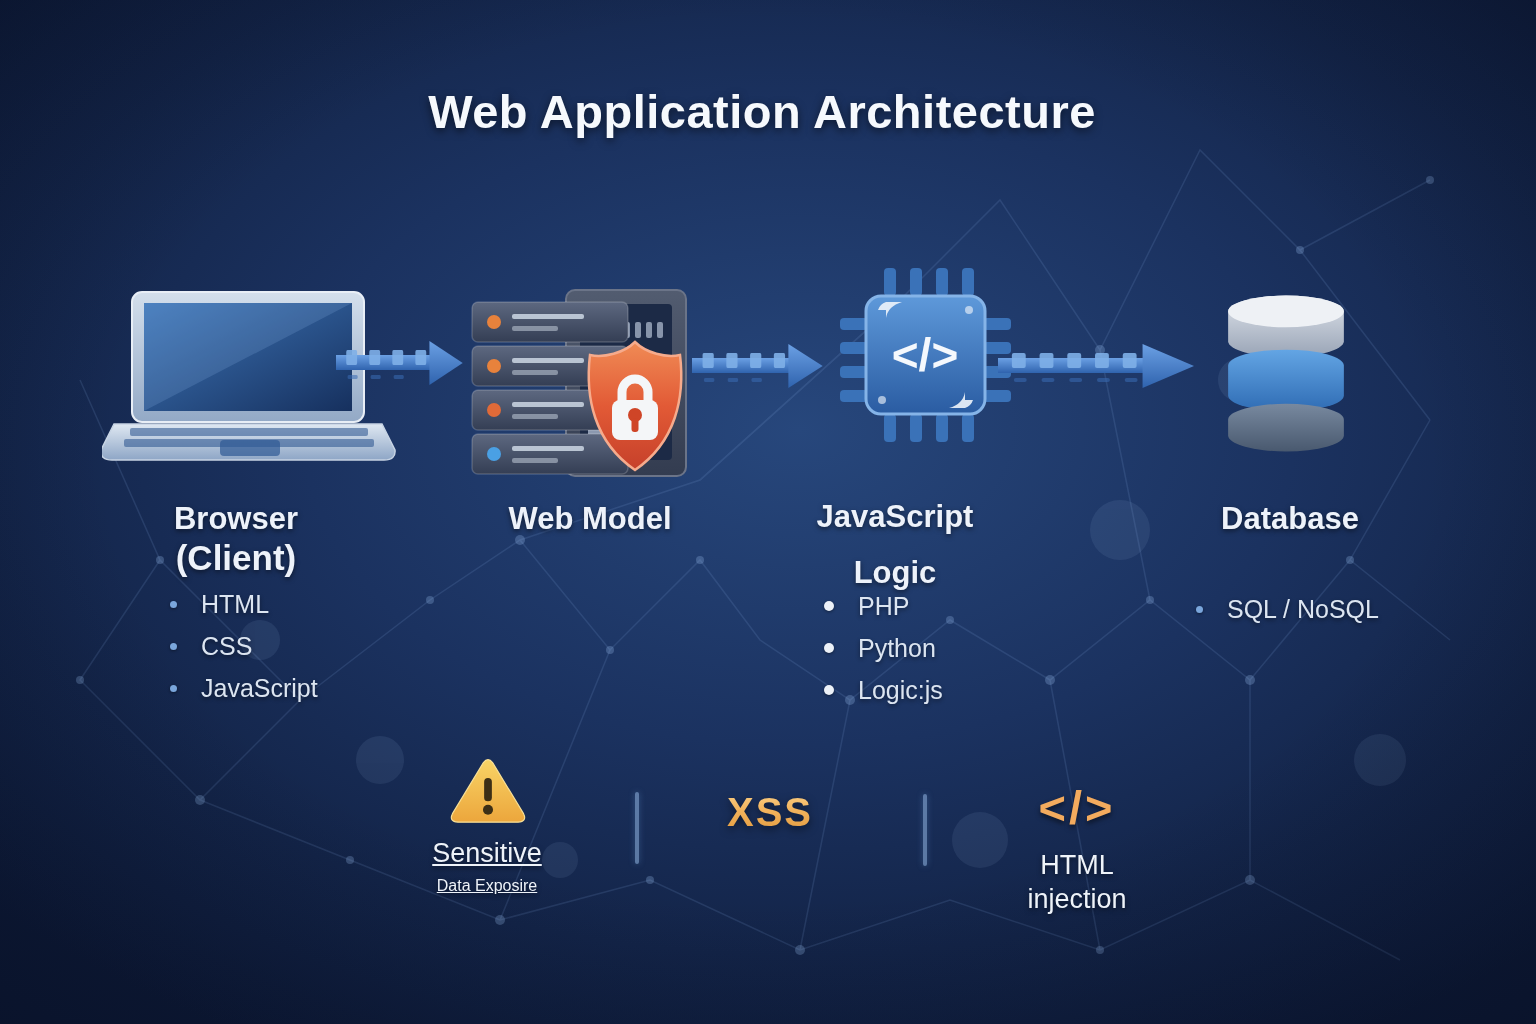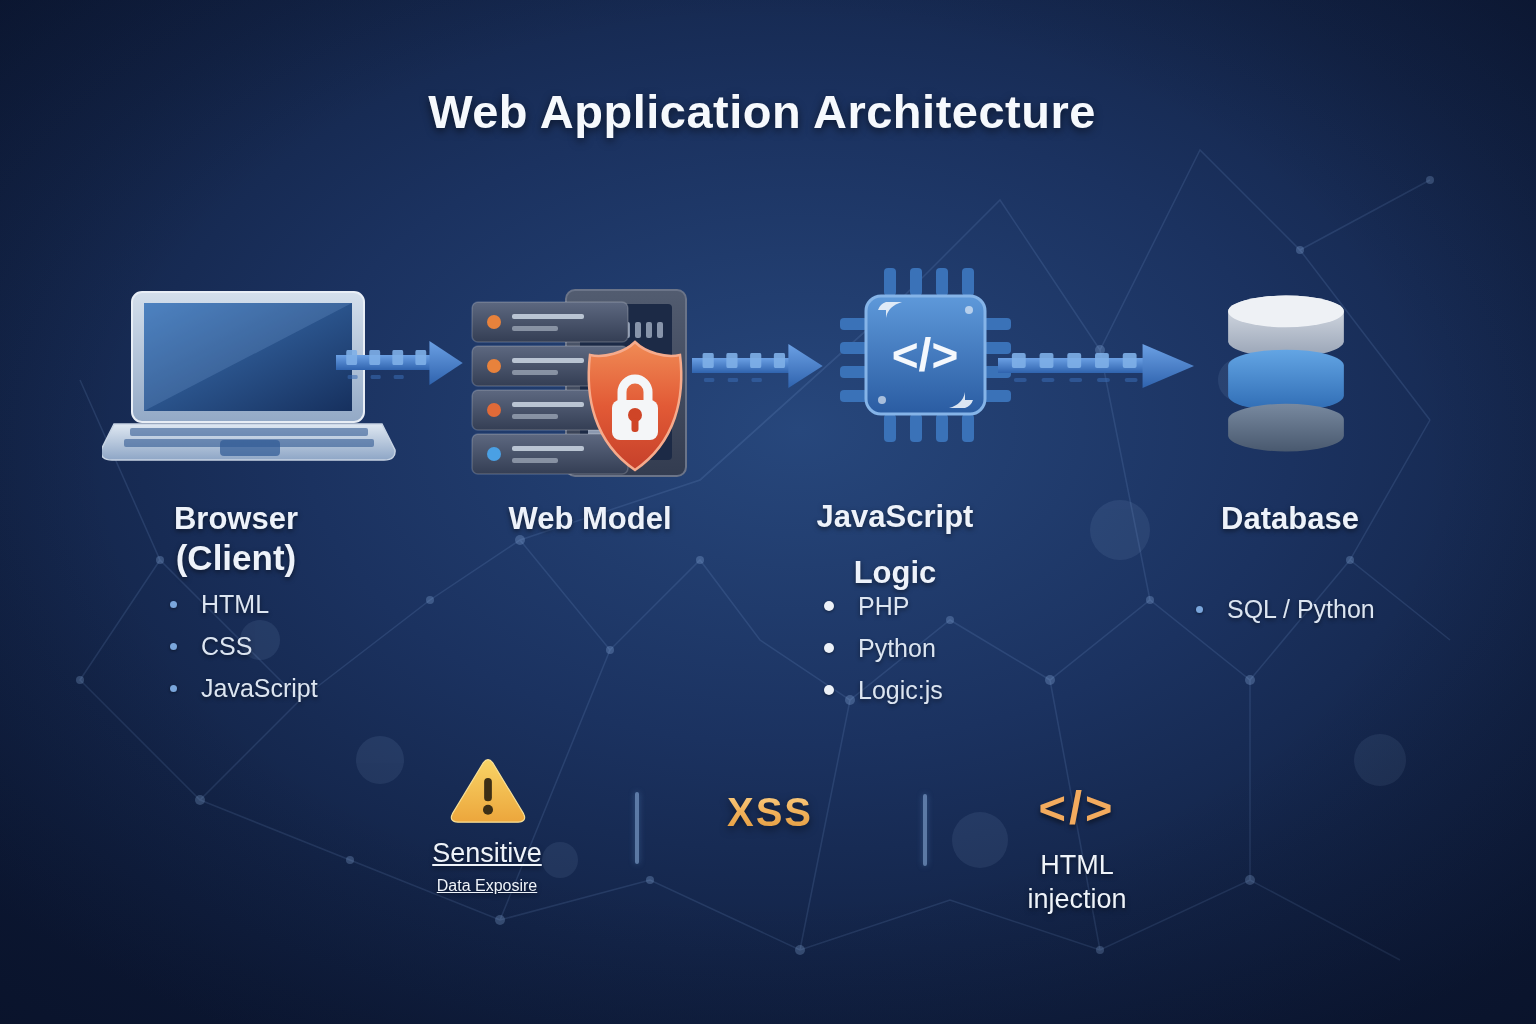--- a/index.html
+++ b/index.html
@@ -377,21 +377,21 @@
     </div>
     <div class="bullet-row">
       <span class="bullet-dot"></span>
       <span class="bullet-text">Logic:js</span>
     </div>
   </div>
 
   <div class="bullets" style="left:1196px;top:588px;">
     <div class="bullet-row">
       <span class="bullet-dot"></span>
-      <span class="bullet-text">SQL / Python</span>
+      <span class="bullet-text">SQL / NoSQL</span>
     </div>
   </div>
 
   <div class="icon" style="left:449px;top:758px;">
     <svg width="78" height="68" viewBox="0 0 100 88">
       <defs>
           <linearGradient id="warnG" x1="0" y1="0" x2="0" y2="1">
         <stop offset="0" stop-color="#f8d466"></stop>
             <stop offset="1" stop-color="#eca63c"></stop>
           </linearGradient>

